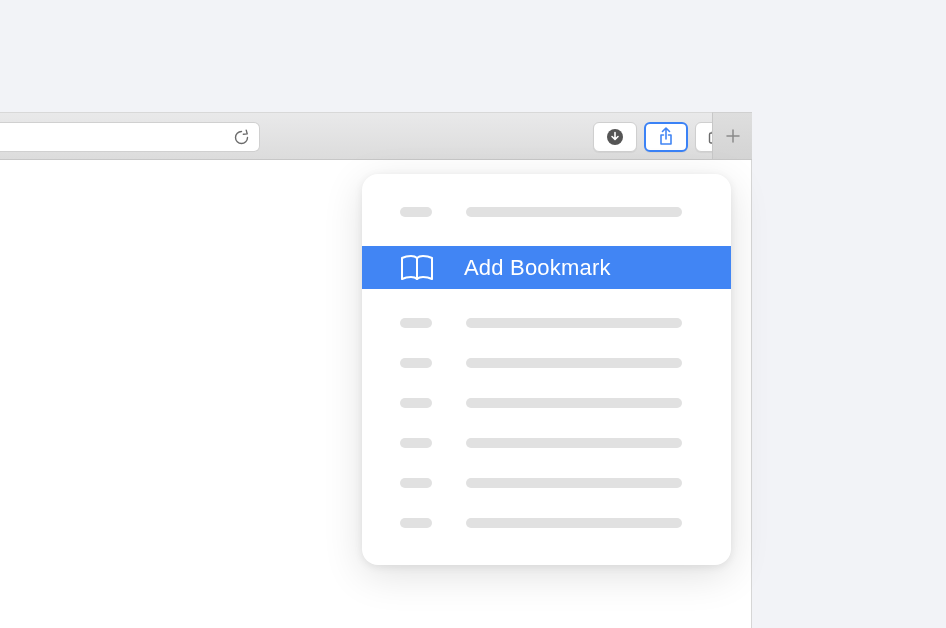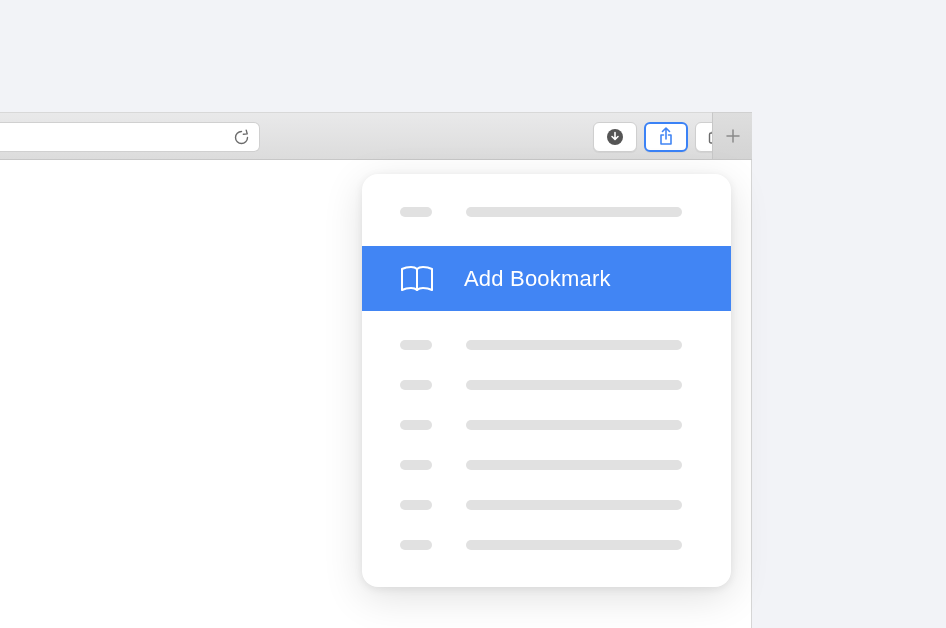--- a/index.html
+++ b/index.html
@@ -140,21 +140,21 @@
     
     .menu-item.placeholder .text-ph {
       width: 216px;
       height: 10px;
       background: #e1e1e1;
       border-radius: 5px;
     }
     
     .menu-item.highlighted {
       background: #4185f4;
-      height: 65px;
+      height: 43px;
       color: #ffffff;
       padding-left: 38px;
       gap: 30px;
     }
     
     .menu-item.highlighted .book-icon {
       width: 34px;
       height: 26px;
       flex-shrink: 0;
     }

